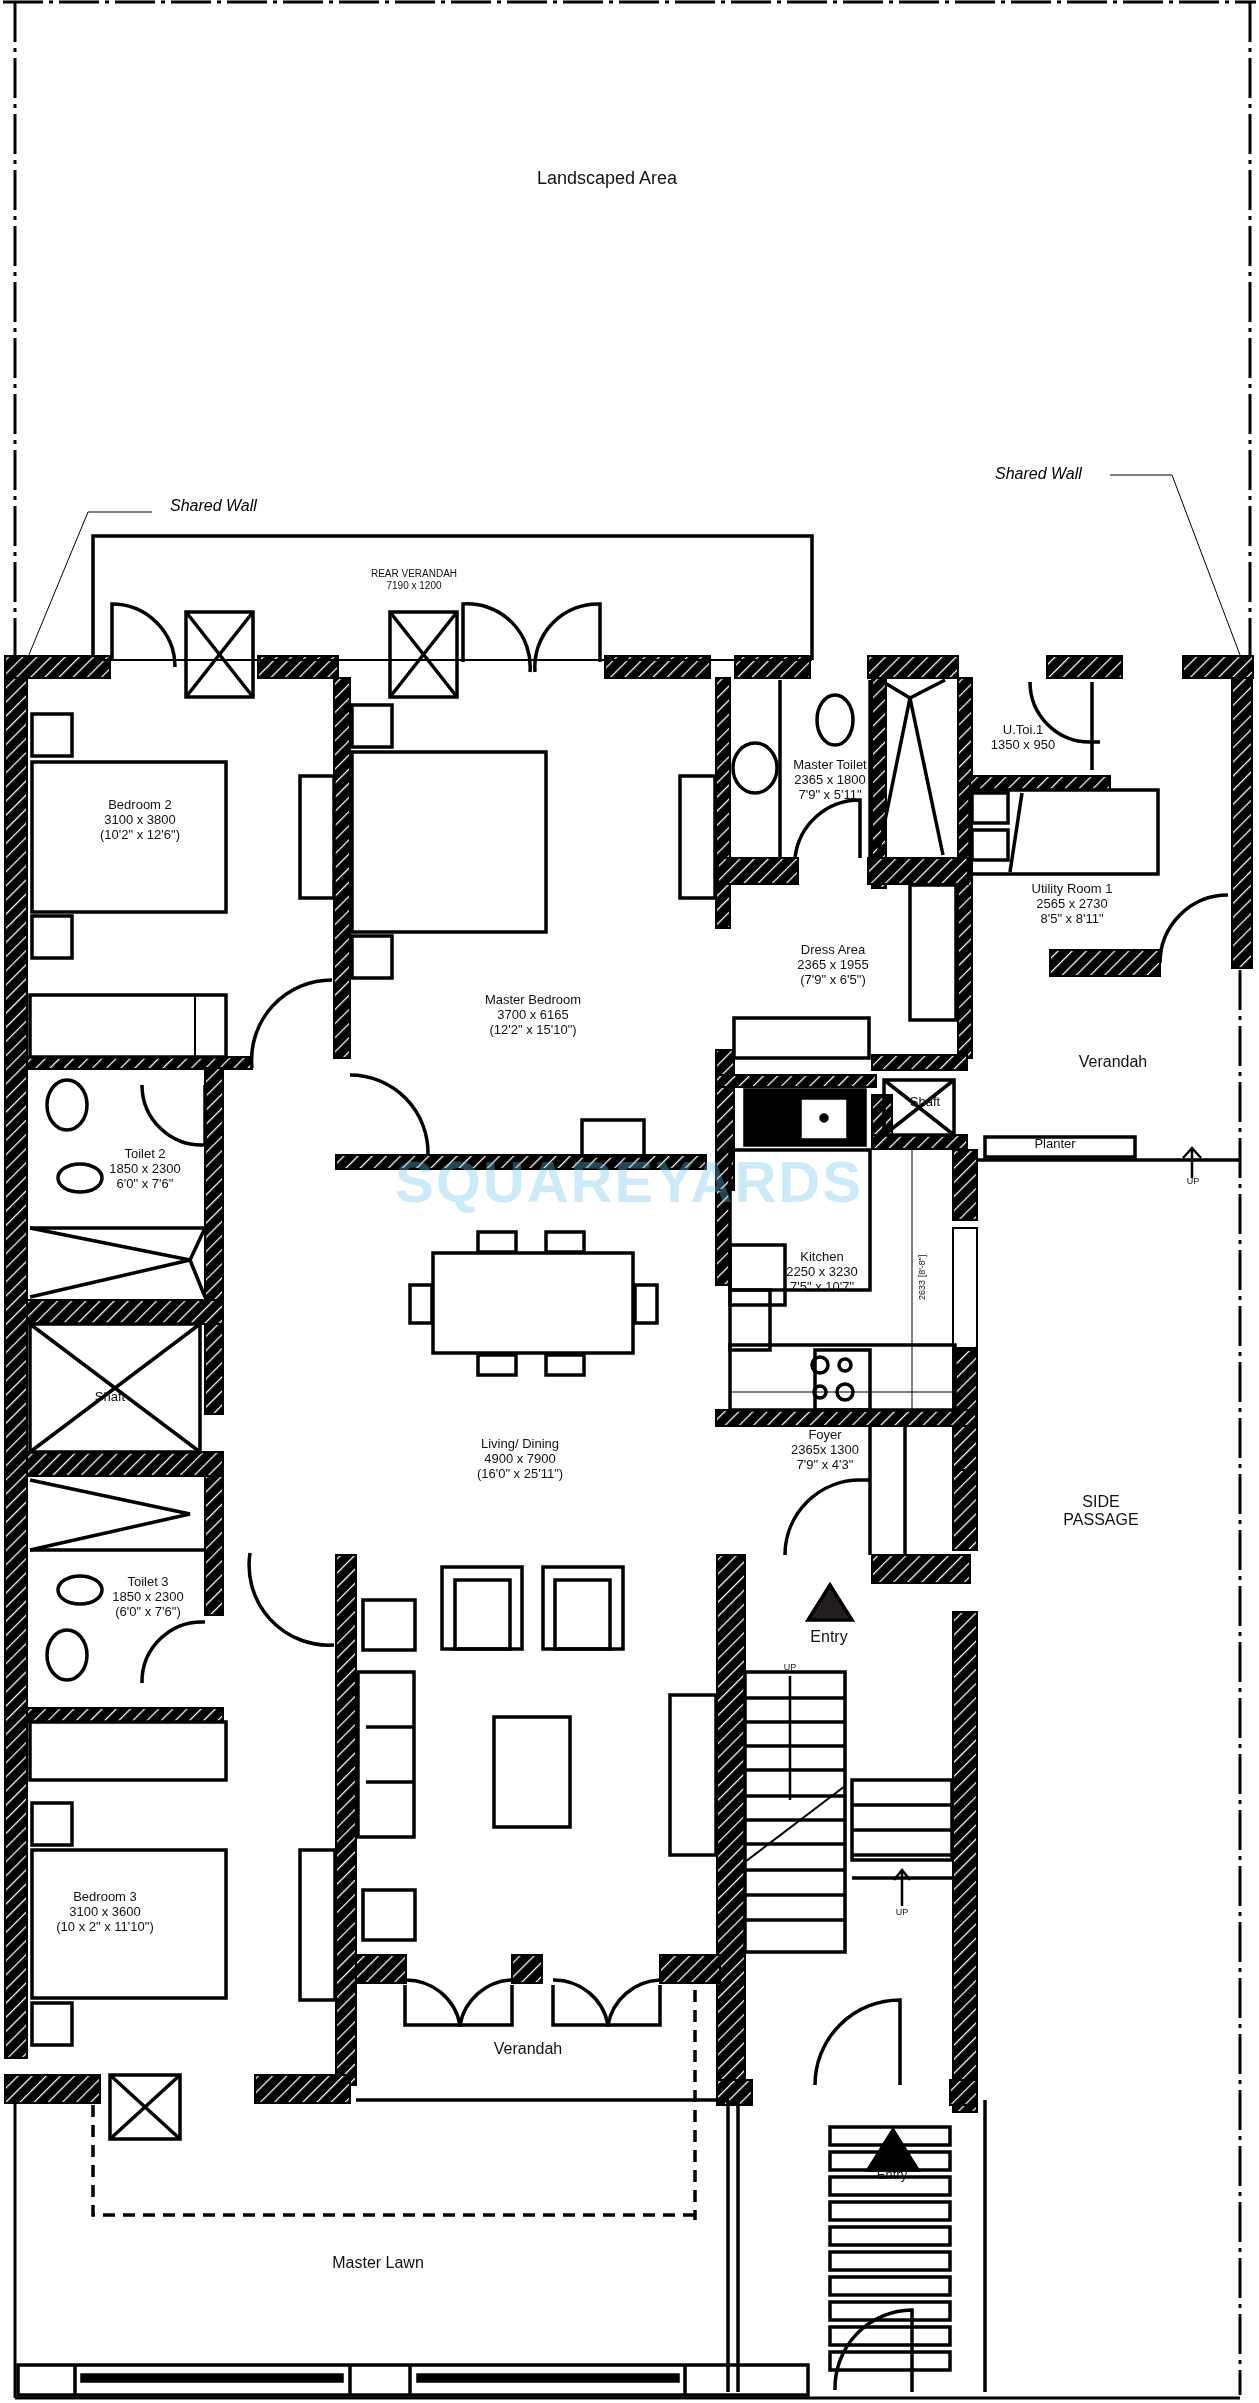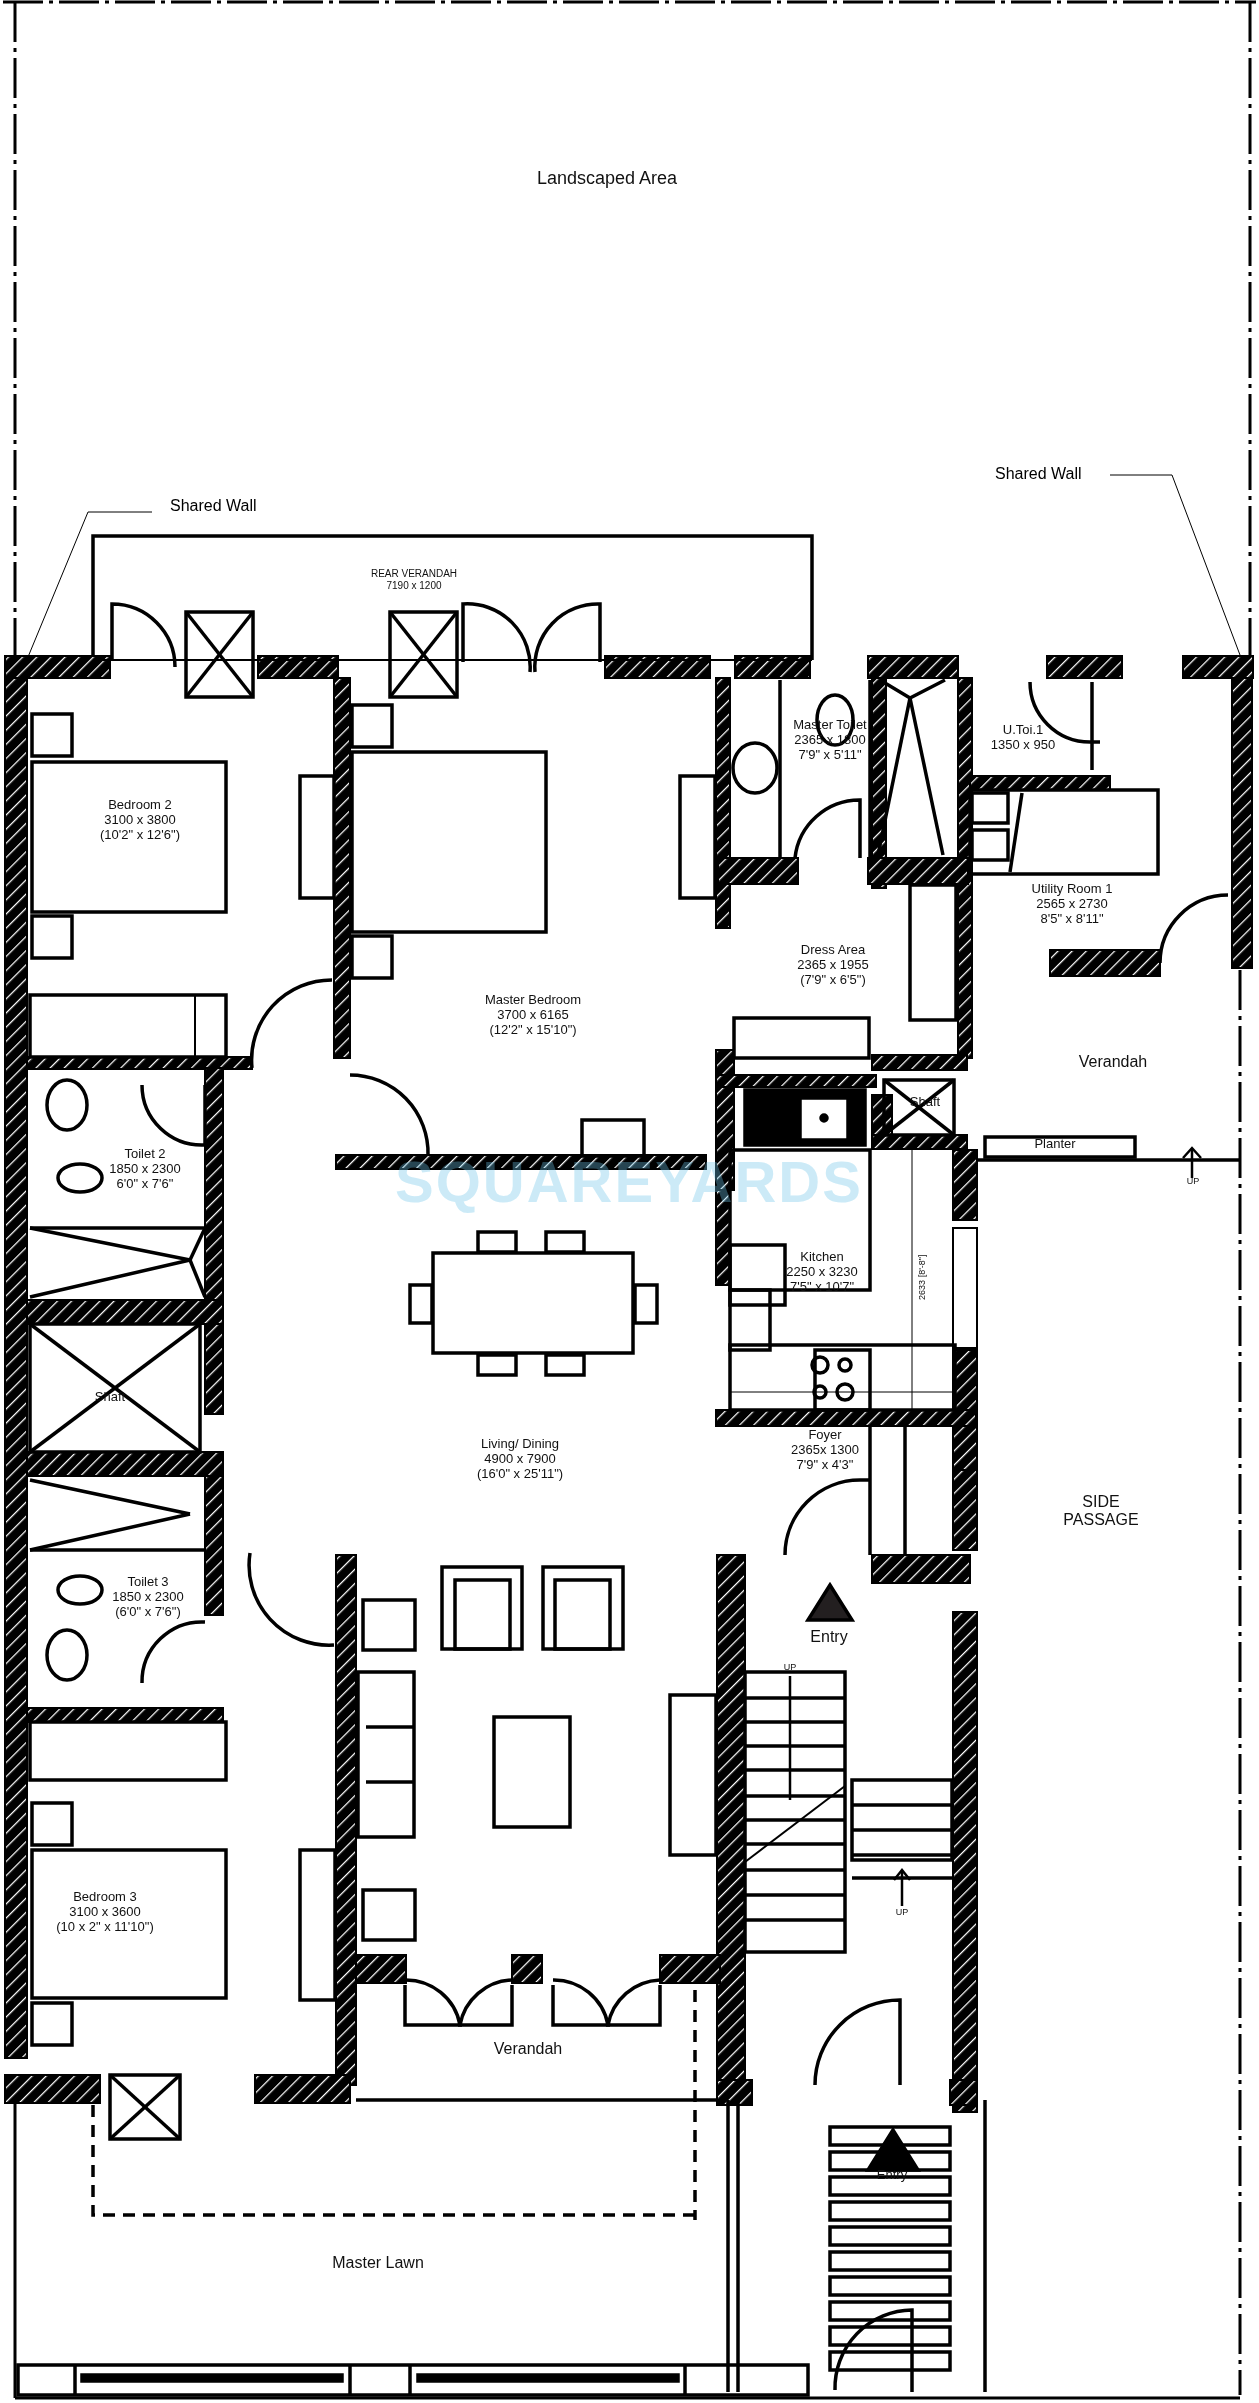--- a/index.html
+++ b/index.html
@@ -10,21 +10,21 @@
          font-family: "Liberation Sans", sans-serif; white-space: nowrap; transform: translateX(-50%); }
   .lbl .t { display: block; }
   .f16 { font-size: 16px; }
   .f15 { font-size: 13px; }
   .f18 { font-size: 18px; }
   .f10 { font-size: 10px; }
   .f9 { font-size: 9px; }
   .watermark { position: absolute; left: 395px; top: 1148px; font-size: 58px; font-weight: bold;
                color: #6ec6ea; opacity: 0.35; letter-spacing: 2px; font-family: "Liberation Sans", sans-serif;
                pointer-events: none; }
-  .callout { position: absolute; font-size: 16px; }
+  .callout { position: absolute; font-size: 16px; font-style: italic; }
 </style>
 </head>
 <body>
 
 <svg class="plan" width="1259" height="2403" viewBox="0 0 1259 2403">
   <defs>
     <pattern id="hatch" patternUnits="userSpaceOnUse" width="10" height="10" patternTransform="rotate(45)">
       <rect width="10" height="10" fill="#000"></rect>
       <line x1="0" y1="0" x2="0" y2="10" stroke="#fff" stroke-width="2.5"></line>
     </pattern>
@@ -336,21 +336,21 @@
   <span class="t">3100 x 3800</span>
   <span class="t">(10'2" x 12'6")</span>
 </div>
 
 <div class="lbl f15" style="left:533px; top:993px;">
   <span class="t">Master Bedroom</span>
   <span class="t">3700 x 6165</span>
   <span class="t">(12'2" x 15'10")</span>
 </div>
 
-<div class="lbl f15" style="left:830px; top:718px;">
+<div class="lbl f15" style="left:830px; top:758px;">
   <span class="t">Master Toilet</span>
   <span class="t">2365 x 1800</span>
   <span class="t">7'9" x 5'11"</span>
 </div>
 
 <div class="lbl f15" style="left:1023px; top:723px;">
   <span class="t">U.Toi.1</span>
   <span class="t">1350 x 950</span>
 </div>
 

